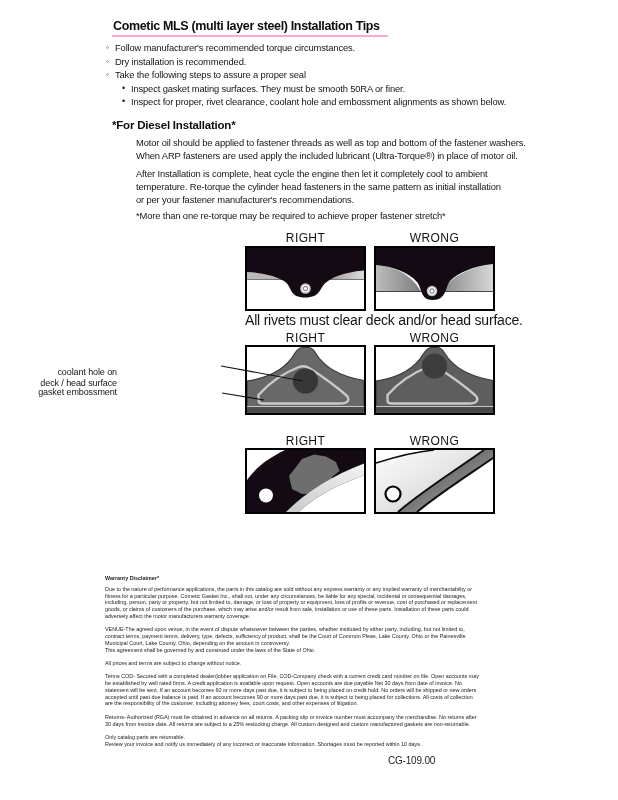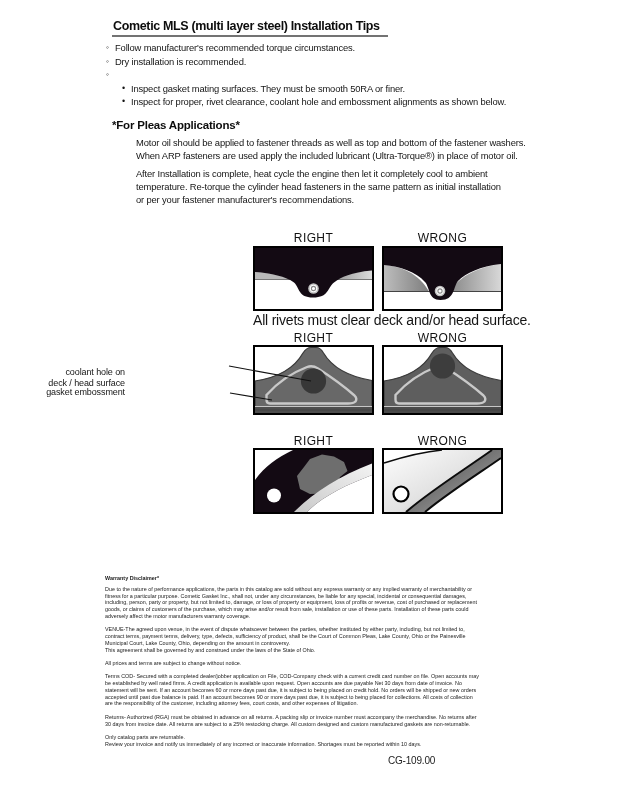--- a/index.html
+++ b/index.html
@@ -3,33 +3,33 @@
 <meta charset="utf-8">
 <style>
   html,body{margin:0;padding:0;background:#ffffff;}
   .page{
     position:relative;width:618px;height:800px;background:#ffffff;overflow:hidden;
     font-family:"Liberation Sans",sans-serif;color:#1a1a1a;
   }
   .abs{position:absolute;}
   .doc-title{
     top:19px;left:112px;font-size:12.5px;font-weight:bold;letter-spacing:-0.35px;
-    border-bottom:2px solid #737373;padding:0 8px 2px 1px;color:#0d0d0d;
+    border-bottom:2px solid #f9a8d4;padding:0 8px 2px 1px;color:#0d0d0d;
   }
   .bullets{top:41px;left:106px;font-size:9.4px;letter-spacing:-0.15px;line-height:13.5px;color:#151515;}
   .b-row{display:flex;}
   .b-row .mk{width:9px;flex:0 0 9px;font-size:8.5px;}
   .b-sub{padding-left:16px;}
   .b-sub .mk{font-size:9px;}
   .diesel-heading{top:119px;left:112px;font-size:11.5px;font-weight:bold;letter-spacing:-0.2px;color:#0d0d0d;}
   .body-text{left:112px;width:430px;font-size:9.4px;line-height:13.2px;letter-spacing:-0.15px;white-space:pre-line;color:#151515;margin-left:24px;}
   .p1{top:136px;}
   .p2{top:167px;}
   .note{top:209px;}
-  .drow{left:16px;width:516px;}
+  .drow{left:8px;width:516px;}
   .row1{top:231px;height:100px;}
   .row2{top:331px;height:102px;}
   .row3{top:434px;height:112px;}
   .dg-header{position:absolute;width:121px;text-align:center;font-size:12px;letter-spacing:0.4px;color:#111;}
   .hL{left:237px;top:0;}
   .hR{left:366px;top:0;}
   .panel{position:absolute;display:block;}
   .pL{left:237px;}
   .pR{left:366px;}
   .dg-caption{position:absolute;font-size:14px;letter-spacing:-0.2px;line-height:12.5px;white-space:pre-line;color:#151515;}
@@ -53,37 +53,39 @@
     <div class="b-row">
       <span class="mk">◦</span>
       <span>Follow manufacturer's recommended torque circumstances.</span>
     </div>
     <div class="b-row">
       <span class="mk">◦</span>
       <span>Dry installation is recommended.</span>
     </div>
     <div class="b-row">
       <span class="mk">◦</span>
+      <span>Take the following steps to assure a proper seal</span>
     </div>
     <div class="b-row b-sub">
       <span class="mk">•</span>
       <span>Inspect gasket mating surfaces.  They must be smooth 50RA or finer.</span>
     </div>
     <div class="b-row b-sub">
       <span class="mk">•</span>
       <span>Inspect for proper, rivet clearance, coolant hole and embossment alignments as shown below.</span>
     </div>
   </div>
 
-  <div class="abs diesel-heading">*For Pleas Applications*</div>
+  <div class="abs diesel-heading">*For Diesel Installation*</div>
   <div class="abs body-text p1">Motor oil should be applied to fastener threads as well as top and bottom of the fastener washers.
 When ARP fasteners are used apply the included lubricant (Ultra-Torque®) in place of motor oil.</div>
   <div class="abs body-text p2">After Installation is complete, heat cycle the engine then let it completely cool to ambient
 temperature. Re-torque the cylinder head fasteners in the same pattern as initial installation
 or per your fastener manufacturer's recommendations.</div>
+  <div class="abs body-text note">*More than one re-torque may be required to achieve proper fastener stretch*</div>
 
   <div class="abs drow row1">
     <div class="dg-header hL">RIGHT</div>
     <div class="dg-header hR">WRONG</div>
 
     <svg class="panel pL" style="top:15px" width="121" height="65" viewBox="0 0 121 65">
       <defs>
         <linearGradient id="r1gr" x1="0" y1="0" x2="1" y2="0">
             <stop offset="0" stop-color="#8f8f8f"></stop>
             <stop offset="1" stop-color="#dcdcdc"></stop>

